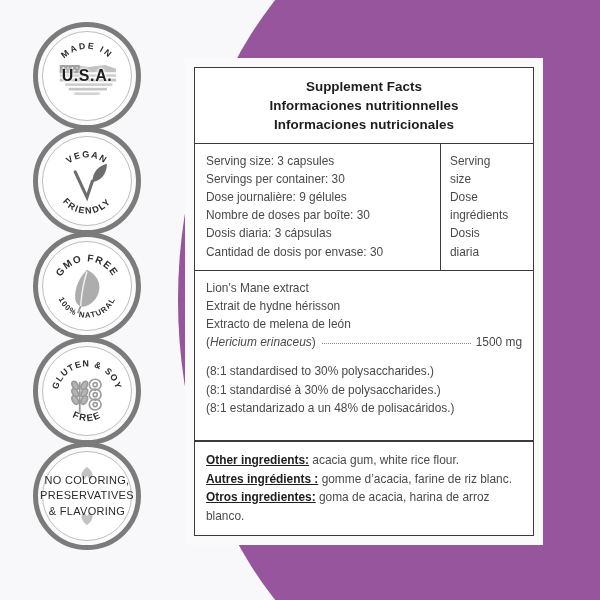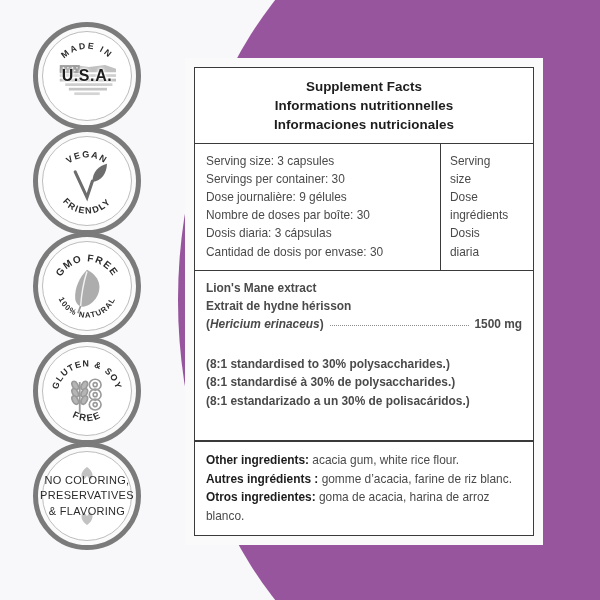--- a/index.html
+++ b/index.html
@@ -145,21 +145,20 @@
     font-size: 11.9px;
     line-height: 1.52;
     color: #4a4a4a;
   }
 
   
   .sf-ingredients {
     padding: 8px 11px 10px;
     border-bottom: 2.4px solid #3a3a3a;
     flex: 1 1 auto;
-    font-weight: bold;
   }
   .sf-ing-line {
     font-size: 11.9px;
     line-height: 1.53;
     color: #4a4a4a;
   }
   .sf-ing-amount {
     display: flex;
     align-items: baseline;
     font-size: 11.9px;
@@ -167,36 +166,36 @@
     color: #4a4a4a;
   }
   .sf-ing-amount .lead {
     flex: 1 1 auto;
     margin: 0 5px 0 6px;
     border-bottom: 1.5px dotted #8d8d8d;
     position: relative;
     top: -2px;
   }
   .sf-std {
-    margin-top: 22px;
+    margin-top: 11px;
   }
   .sf-std div {
     font-size: 11.9px;
     line-height: 1.53;
     color: #4a4a4a;
   }
 
   
   .sf-other {
     padding: 9px 11px 10px;
     font-size: 11.9px;
     line-height: 1.55;
     color: #4a4a4a;
   }
-  .sf-other b { color: #1d1d1d; font-weight: bold; }
+  .sf-other b { color: #1d1d1d; font-weight: bold; text-decoration: underline; }
 </style>
 </head>
 <body>
 
 <div id="purple-blob"></div>
 
 <div id="badges">
 
   <div class="badge">
     <div class="badge-inner"></div>
@@ -321,21 +320,21 @@
     </div>
   </div>
 
 </div>
 
 <div id="facts-card">
   <div id="facts-panel">
 
     <div class="sf-header">
       <div>Supplement Facts</div>
-      <div>Informations nutritionnelles</div>
+      <div>Informaciones nutritionnelles</div>
       <div>Informaciones nutricionales</div>
     </div>
 
     <div class="sf-serving">
       <div class="sf-serving-left">
         <div>Serving size: 3 capsules</div>
         <div>Servings per container: 30</div>
         <div>Dose journalière: 9 gélules</div>
         <div>Nombre de doses par boîte: 30</div>
         <div>Dosis diaria: 3 cápsulas</div>
@@ -347,31 +346,32 @@
         <div>Dose</div>
         <div>ingrédients</div>
         <div>Dosis</div>
         <div>diaria</div>
       </div>
     </div>
 
     <div class="sf-ingredients">
       <div class="sf-ing-line">Lion's Mane extract</div>
       <div class="sf-ing-line">Extrait de hydne hérisson</div>
+      <div class="sf-ing-line">Extracto de melena de león</div>
       <div class="sf-ing-amount">
         <span>(</span>
           <i>Hericium erinaceus</i>
           <span>)</span>
         <span class="lead"></span>
         <span>1500 mg</span>
       </div>
       <div class="sf-std">
         <div>(8:1 standardised to 30% polysaccharides.)</div>
         <div>(8:1 standardisé à 30% de polysaccharides.)</div>
-        <div>(8:1 estandarizado a un 30% de polisacáridos.)</div>
+        <div>(8:1 estandarizado a un 48% de polisacáridos.)</div>
       </div>
     </div>
 
     <div class="sf-other">
       <b>Other ingredients:</b><span> acacia gum, white rice flour.</span><br>
       <b>Autres ingrédients :</b><span> gomme d’acacia, farine de riz blanc. </span><b>Otros ingredientes:</b><span> goma de acacia, harina de arroz blanco.</span>
     </div>
 
   </div>
 </div>

